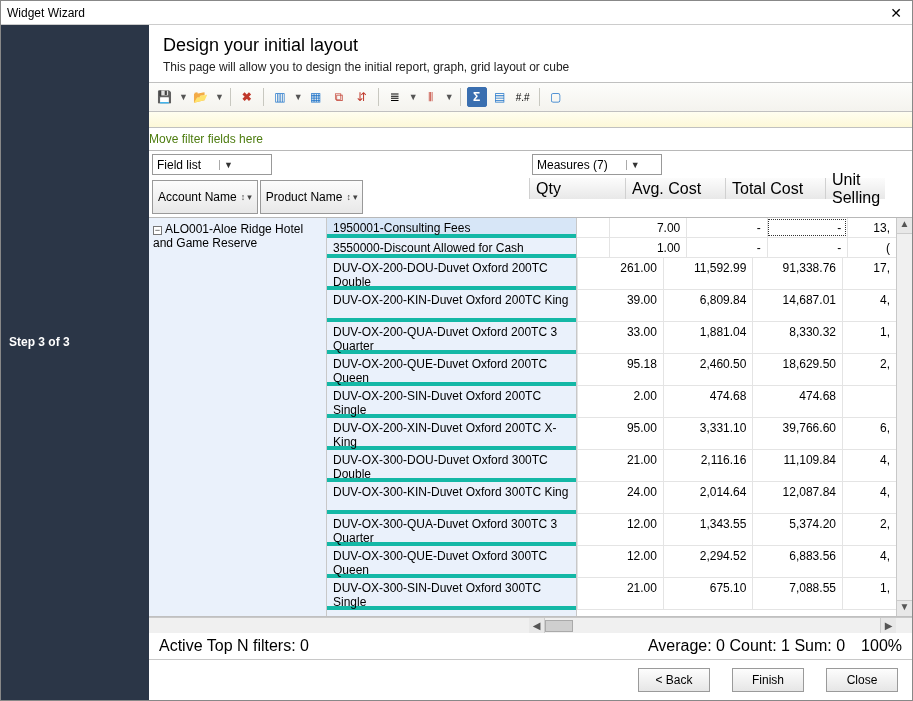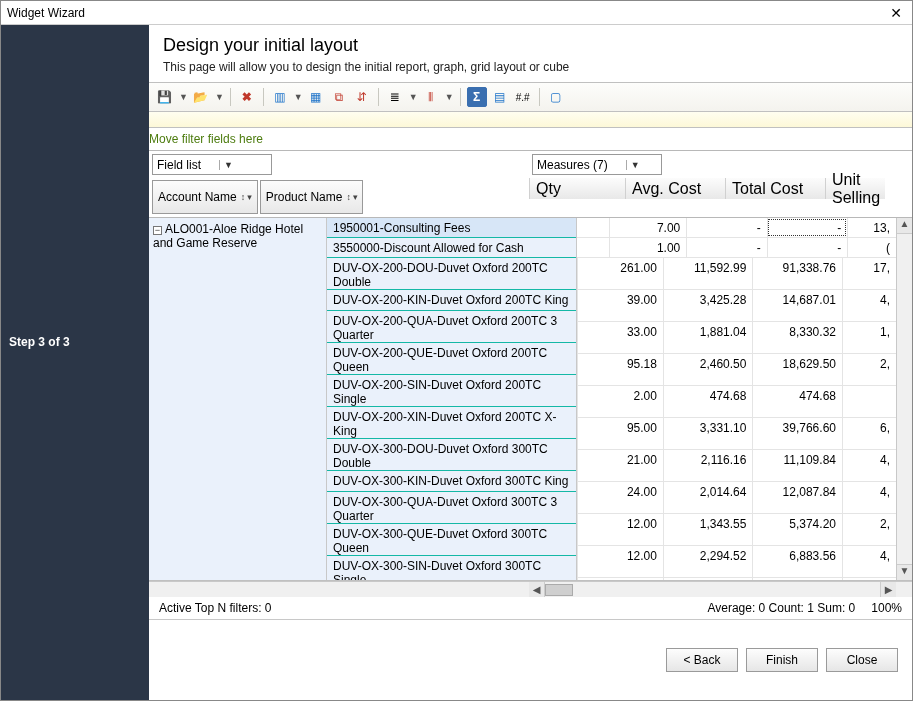--- a/index.html
+++ b/index.html
@@ -215,21 +215,21 @@
   .product-col {
     flex: 1;
     display: flex;
     flex-direction: column;
     background: #eaf1fb;
   }
   .prod-cell {
     padding: 3px 6px;
     font-size: 12px;
     line-height: 14px;
-    border-bottom: 1px solid #14b8a6;
+    border-bottom: 4px solid #14b8a6;
   }
   .prod-cell.single { height: 20px; }
   .prod-cell.double { height: 32px; }
   .data-grid {
     flex: 1;
     position: relative;
     overflow: hidden;
   }
   .data-rows { }
   .data-row {
@@ -277,31 +277,31 @@
   .hscroll .spacer { width: 380px; flex:none; background:#fff;}
   .hscroll .track { flex:1; position:relative; height:100%;}
   .hscroll .arrow { width:16px; height:100%; text-align:center; font-size:10px; color:#555; background:#e8e8e8; display:inline-flex; align-items:center; justify-content:center;}
   .hscroll .arrow.left{ border-right:1px solid #ccc;}
   .hscroll .arrow.right{ position:absolute; right:0; top:0; border-left:1px solid #ccc;}
   .hscroll .thumb { position:absolute; left:16px; top:2px; width:28px; height:12px; background:#cfcfcf; border:1px solid #aaa;}
   .status {
     display: flex;
     align-items: center;
     padding: 4px 10px;
-    font-size: 12px;
+    font-size: 16px;
     gap: 20px;
   }
   .status .left { flex: 1; }
   .status .right { display:flex; gap:16px; }
   .footer {
     border-top: 1px solid #c8c8c8;
-    padding: 28px 14px;
+    padding: 8px 14px;
     display: flex;
     justify-content: flex-end;
-    gap: 8px;
+    gap: 22px;
     background:#fff;
   }
   .btn {
     min-width: 72px;
     height: 24px;
     border: 1px solid #9a9a9a;
     background: linear-gradient(#fdfdfd,#e6e6e6);
     font-size: 12px;
     cursor: pointer;
     padding: 0 12px;
@@ -438,21 +438,21 @@
               <div class="dc col-sell">(</div>
             </div>
             <div class="data-row double">
               <div class="dc col-qty">261.00</div>
               <div class="dc col-avg">11,592.99</div>
               <div class="dc col-tot">91,338.76</div>
               <div class="dc col-sell">17,</div>
             </div>
             <div class="data-row double">
               <div class="dc col-qty">39.00</div>
-              <div class="dc col-avg">3,425.28</div>
+              <div class="dc col-avg">6,809.84</div>
               <div class="dc col-tot">14,687.01</div>
               <div class="dc col-sell">4,</div>
             </div>
             <div class="data-row double">
               <div class="dc col-qty">33.00</div>
               <div class="dc col-avg">1,881.04</div>
               <div class="dc col-tot">8,330.32</div>
               <div class="dc col-sell">1,</div>
             </div>
             <div class="data-row double">

